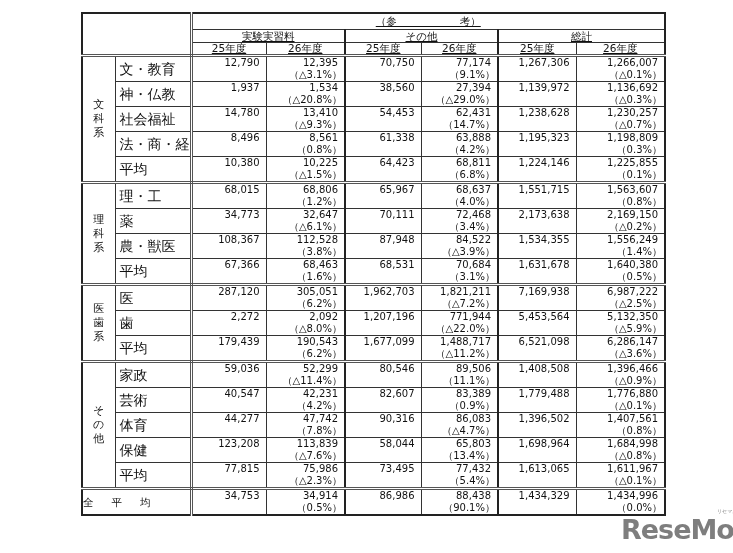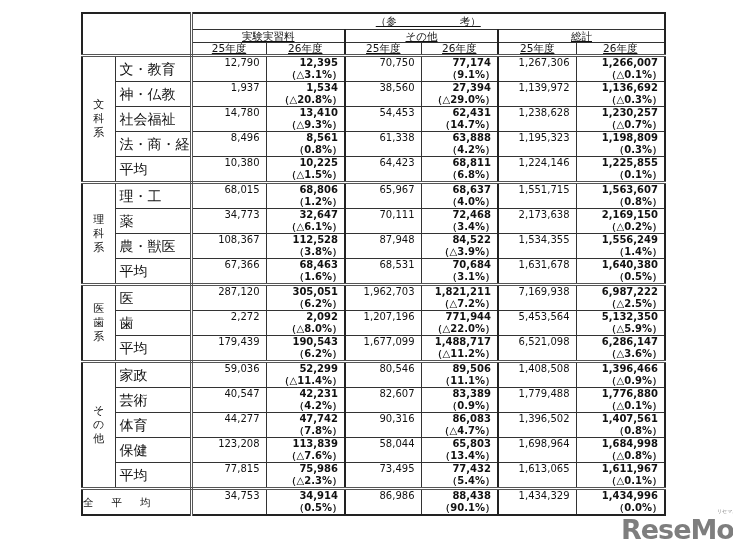--- a/index.html
+++ b/index.html
@@ -8,21 +8,21 @@
   #tbl { position:absolute; left:81px; top:12px; border-collapse:collapse;
          border:2px solid #222; table-layout:fixed; }
   #tbl td { border:1px solid #333; padding:0; font-size:10px; line-height:12px;
             vertical-align:top; overflow:hidden; white-space:nowrap; }
   #tbl td.hdr { text-align:center; vertical-align:middle; font-size:10.5px; line-height:11px;text-decoration:underline; }
   #tbl td.corner { border-right:3px double #555; border-bottom:3px double #555; }
   #tbl td.catcell { text-align:center; vertical-align:middle; font-size:11px; line-height:14px;
                     white-space:normal; padding:0 2px; }
   #tbl td.subj { vertical-align:middle; padding-left:4px; font-size:14px; border-right:3px double #555; }
   #tbl td.num { text-align:right; padding-right:6px; }
-  #tbl td.num2 { text-align:right; padding-right:2px;font-weight:bold; }
+  #tbl td.num2 { text-align:right; padding-right:2px; }
   #tbl td.num2 .v { display:block; padding-right:4px; }
   #tbl td.num2 .p { display:block; }
   #tbl tr.grpend td { border-bottom:3px double #555; }
   #tbl tr.hdr3 td { border-bottom:3px double #555; }
   #tbl td.sep { border-right:2px solid #222; }
   #tbl td.total-label { text-align:left; vertical-align:middle; letter-spacing:18px;
                         border-right:3px double #555; font-size:10.5px; }
   #tbl tr.row td { height:24px; }
   #watermark { position:absolute; left:621px; top:514px; font-family:"DejaVu Sans", sans-serif;
                font-weight:bold; font-size:27px; color:rgba(90,90,90,0.78); letter-spacing:-1px; }

